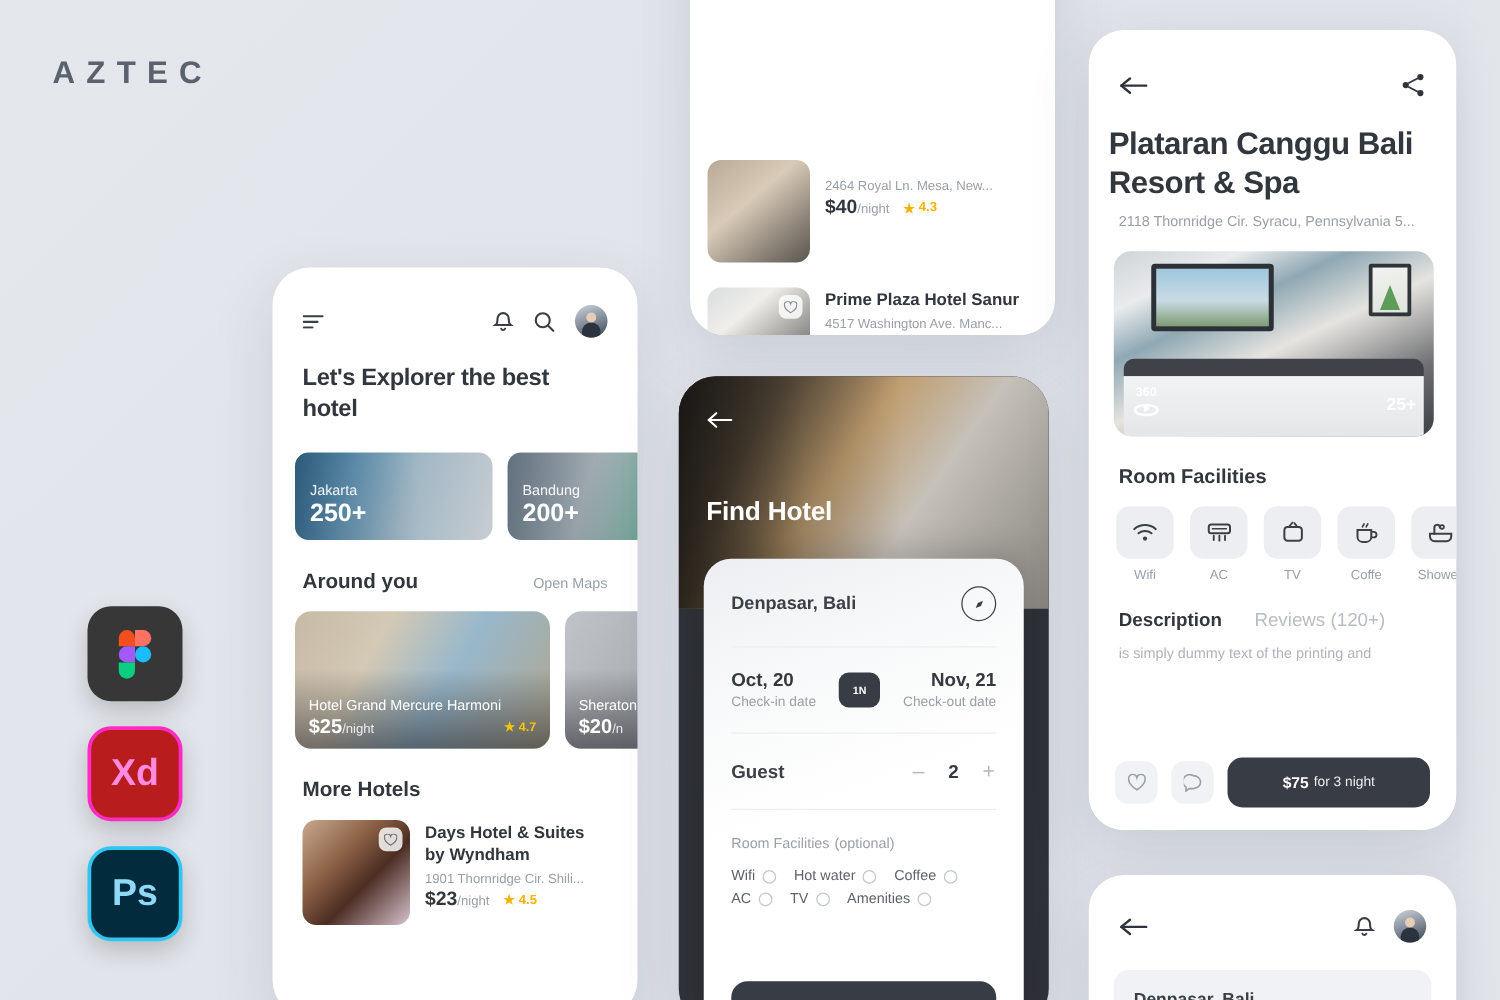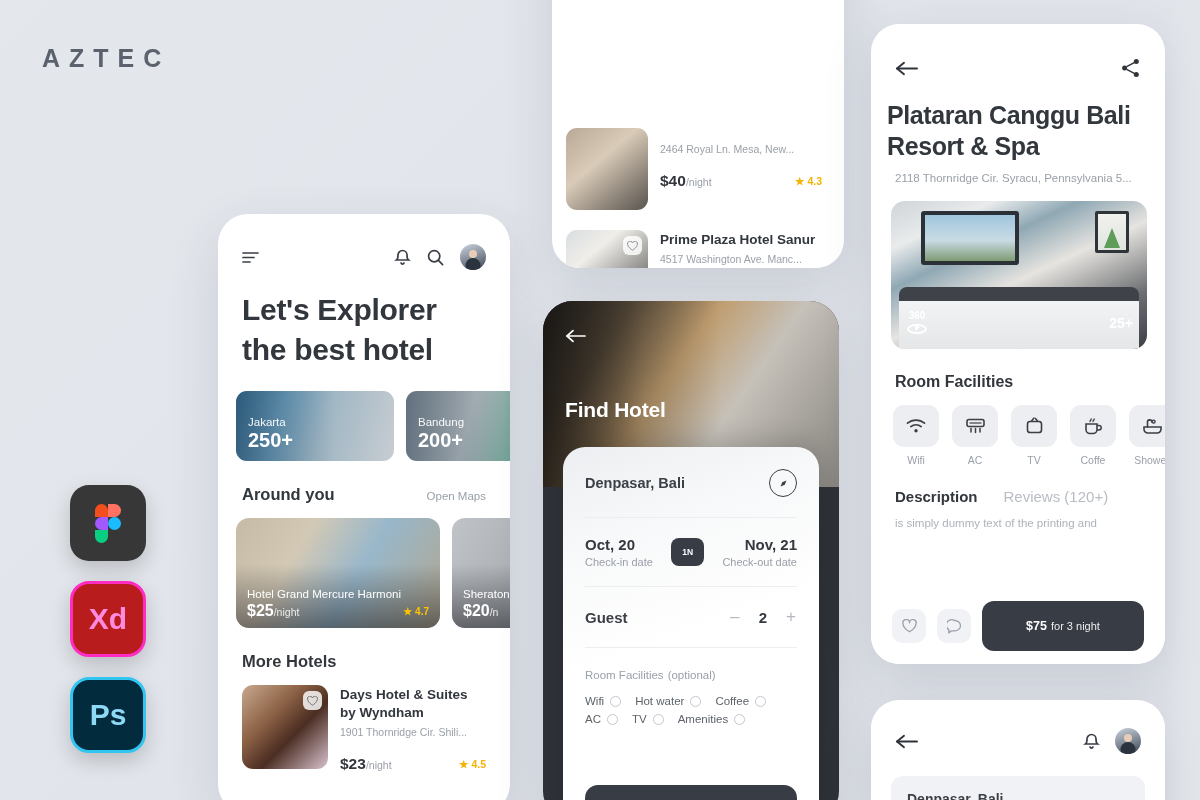--- a/index.html
+++ b/index.html
@@ -52,21 +52,21 @@
   .hp-icons { display:flex; align-items:center; gap:16px; }
   .avatar { width:26px; height:26px; border-radius:50%;
             background:linear-gradient(160deg,#cdd4dd,#7d8693 55%,#3a4350);
             position:relative; overflow:hidden; flex:0 0 auto; }
   .avatar::after { content:""; position:absolute; left:50%; top:52%;
             transform:translateX(-50%); width:15px; height:15px;
             border-radius:50%; background:#2b333f; }
   .avatar::before { content:""; position:absolute; left:50%; top:22%;
             transform:translateX(-50%); width:8px; height:8px;
             border-radius:50%; background:#e8cdb6; z-index:2; }
-  .hp-title { padding:20px 24px 0 24px; font-size:30px; line-height:1.32;
+  .hp-title { padding:20px 24px 0 24px; font-size:19px; line-height:1.32;
               font-weight:700; color:#32363d; letter-spacing:-.3px; }
 
   .city-row { display:flex; gap:12px; padding:22px 0 0 18px; }
   .city-card { width:158px; height:70px; border-radius:11px; position:relative;
                overflow:hidden; flex:0 0 auto; }
   .city-jakarta { background:linear-gradient(105deg,#3f7fa8 0%,#6ea4c4 28%,#9fb6c4 55%,#c8cdd2 100%); }
   .city-bandung { background:linear-gradient(105deg,#9aa6ae 0%,#b5bdc2 40%,#6d9f93 70%,#c89a72 100%); }
   .city-card::after { content:""; position:absolute; inset:0;
                background:linear-gradient(90deg,rgba(20,40,60,.42),rgba(20,40,60,0) 62%); }
   .city-txt { position:absolute; left:12px; bottom:9px; z-index:3; color:#fff; }
@@ -97,21 +97,21 @@
   .li-thumb { width:86px; height:84px; border-radius:11px; flex:0 0 auto;
               position:relative; overflow:hidden;
               background:linear-gradient(135deg,#c8a98f 0%,#8d6246 35%,#4b2d22 60%,#d8c3cf 100%); }
   .li-heart { position:absolute; right:6px; top:6px; width:19px; height:19px;
               border-radius:6px; background:rgba(255,255,255,.82);
               display:flex; align-items:center; justify-content:center; }
   .li-body { flex:1; min-width:0; padding-top:1px; }
   .li-name { font-size:13.5px; font-weight:600; color:#32363d; line-height:1.32; }
   .li-addr { font-size:10.5px; color:#9aa0a9; margin-top:4px;
              white-space:nowrap; overflow:hidden; text-overflow:ellipsis; }
-  .li-bot { display:flex; align-items:center; justify-content:space-between; margin-top:17px;gap:11px; }
+  .li-bot { display:flex; align-items:center; margin-top:2px;gap:11px; }
   .li-price { font-size:15.5px; font-weight:700; color:#32363d; }
   .li-price span { font-size:10.5px; font-weight:400; color:#9aa0a9; }
   .li-rate { font-size:10.5px; color:#f5b301; font-weight:600; display:flex;
              align-items:center; gap:3px; }
 
   
   #list-card { left:552px; top:-140px; width:292px; height:408px; }
   .lc-inner { padding:0 14px; }
   .lc-item { display:flex; gap:12px; background:#fff; border-radius:14px;
              padding:10px 8px 10px 0; }
@@ -200,21 +200,21 @@
   .dc-fac-lbl { font-size:10.5px; color:#9aa0a9; margin-top:7px; }
   .dc-tabs { display:flex; align-items:baseline; gap:26px; padding:22px 24px 0 24px; }
   .dc-tab-a { font-size:15px; font-weight:700; color:#32363d; }
   .dc-tab-b { font-size:15px; color:#b8bdc4; }
   .dc-desc { padding:10px 24px 0 24px; font-size:11.5px; color:#aeb3ba;
              line-height:1.5; white-space:nowrap; overflow:hidden; }
   .dc-bar { position:absolute; left:0; right:0; bottom:0; height:76px; background:#fff;
             display:flex; align-items:center; gap:11px; padding:0 21px; }
   .dc-sq { width:34px; height:34px; border-radius:10px; background:#f1f2f5;
            display:flex; align-items:center; justify-content:center; }
-  .dc-cta { flex:1; height:50px; border-radius:12px; background:#383c44; color:#fff;
+  .dc-cta { flex:1; height:40px; border-radius:12px; background:#383c44; color:#fff;
             display:flex; align-items:center; justify-content:center;
             font-size:12.5px; font-weight:700; }
   .dc-cta span { font-weight:400; font-size:11px; opacity:.9; margin-left:4px; }
 
   
   #bottom-card { left:871px; top:700px; width:294px; height:140px; }
   .bc-top { display:flex; align-items:center; justify-content:space-between;
             padding:28px 24px 0 24px; }
   .bc-icons { display:flex; align-items:center; gap:15px; }
   .bc-field { margin:22px 20px 0 20px; height:46px; border-radius:12px;

